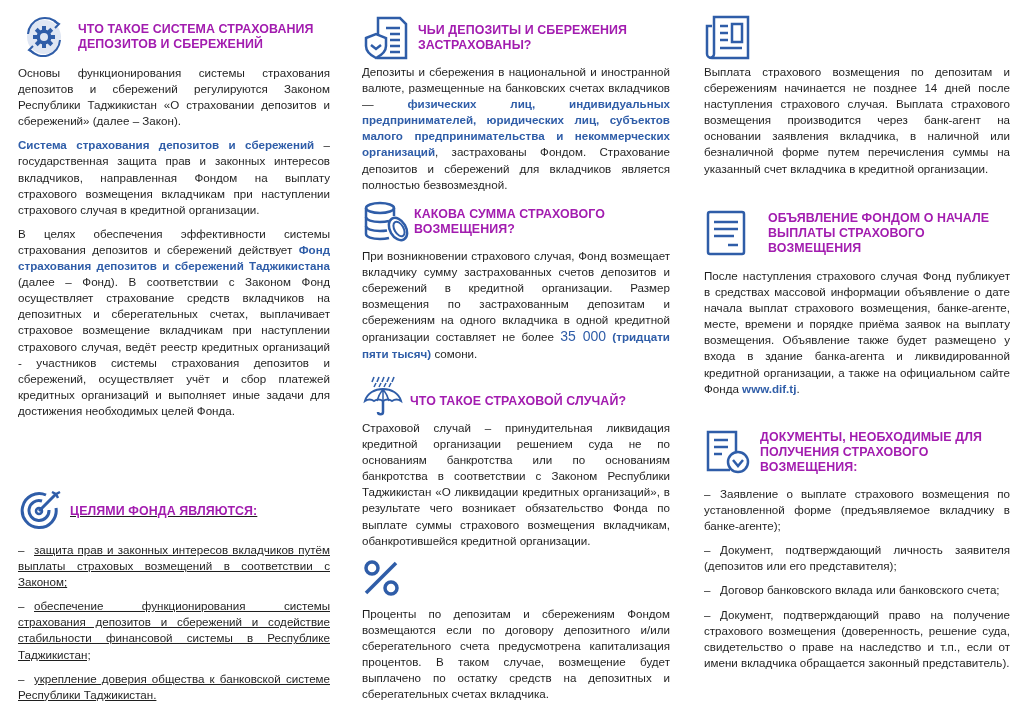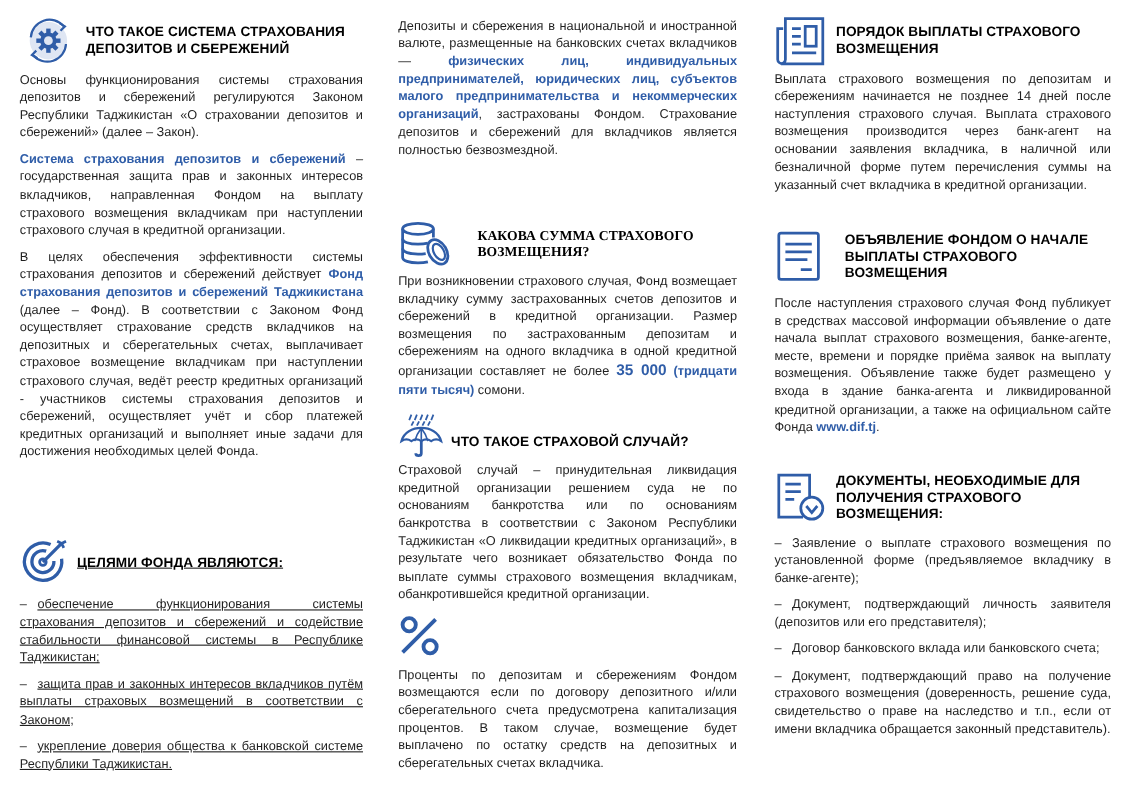--- a/index.html
+++ b/index.html
@@ -5,25 +5,25 @@
   * { box-sizing: border-box; margin: 0; padding: 0; }
   html, body { width: 1024px; height: 724px; background: #ffffff; overflow: hidden; }
   body { font-family: "Liberation Sans", "DejaVu Sans", sans-serif; color: #1f1f1f; position: relative; }
   .col { position: absolute; top: 0; }
   .col1 { left: 18px; width: 312px; }
   .col2 { left: 362px; width: 308px; }
   .col3 { left: 704px; width: 306px; }
   .section { position: absolute; left: 0; width: 100%; }
   .head { display: flex; align-items: center; }
   .icon { flex: 0 0 auto; display: block; }
-  .title { color: #000000; font-weight: bold; font-size: 12.4px; line-height: 15px; text-transform: uppercase; letter-spacing: 0.1px; }
+  .title { color: #a21caf; font-weight: bold; font-size: 12.4px; line-height: 15px; text-transform: uppercase; letter-spacing: 0.1px; }
   .body { font-size: 11.6px; line-height: 16.1px; text-align: justify; margin-top: 4px; }
   .body p { margin-bottom: 8px; }
   .accent { color: #2f5da8; font-weight: bold; }
-  .big { color: #2f5da8; font-weight: bold; font-size: 14px; }
+  .big { color: #2f5da8; font-weight: normal; font-size: 14px; }
   .list p { margin-bottom: 8px; }
   .list .dash { display: inline-block; width: 16px; }
 </style>
 </head>
 <body>
 
 <div class="col col1">
   <div class="section" style="top:12px;">
     <div class="head">
       <svg class="icon" width="52" height="50" viewBox="0 0 52 50">
@@ -59,46 +59,59 @@
       <svg class="icon" width="48" height="46" viewBox="0 0 48 46">
         <path d="M38 20 A17 17 0 1 1 28 7" fill="none" stroke="#2f5da8" stroke-width="3"></path>
         <path d="M31 22 A10 10 0 1 1 24 13" fill="none" stroke="#2f5da8" stroke-width="3"></path>
         <circle cx="21" cy="23" r="3" fill="none" stroke="#2f5da8" stroke-width="2.5"></circle>
         <line x1="21" y1="23" x2="38" y2="6" stroke="#2f5da8" stroke-width="3"></line>
         <path d="M34 4 L38 6 L42 4 M38 6 L40 10" fill="none" stroke="#2f5da8" stroke-width="2.5"></path>
       </svg>
       <div class="title" style="margin-left:4px;">Целями фонда являются:</div>
     </div>
     <div class="body list" style="margin-top:8px;">
+      <p><span class="dash">–</span><span>защита прав и законных интересов вкладчиков путём выплаты страховых возмещений в соответствии с Законом;</span></p>
       <p><span class="dash">–</span><span>обеспечение функционирования системы страхования депозитов и сбережений и содействие стабильности финансовой системы в Республике Таджикистан;</span></p>
-      <p><span class="dash">–</span><span>защита прав и законных интересов вкладчиков путём выплаты страховых возмещений в соответствии с Законом;</span></p>
       <p><span class="dash">–</span><span>укрепление доверия общества к банковской системе Республики Таджикистан.</span></p>
     </div>
   </div>
 </div>
 
 <div class="col col2">
   <div class="section" style="top:14px;">
+    <div class="head">
+      <svg class="icon" width="48" height="48" viewBox="0 0 48 48">
+        <path d="M16 4 H38 L44 10 V44 H16 Z" fill="none" stroke="#2f5da8" stroke-width="2.5"></path>
+        <line x1="24" y1="14" x2="38" y2="14" stroke="#2f5da8" stroke-width="2.5"></line>
+        <line x1="28" y1="20" x2="38" y2="20" stroke="#2f5da8" stroke-width="2.5"></line>
+        <line x1="28" y1="26" x2="38" y2="26" stroke="#2f5da8" stroke-width="2.5"></line>
+        <line x1="28" y1="32" x2="38" y2="32" stroke="#2f5da8" stroke-width="2.5"></line>
+        <line x1="28" y1="38" x2="38" y2="38" stroke="#2f5da8" stroke-width="2.5"></line>
+        <path d="M4 24 L14 20 L24 24 V32 C24 38 18 42 14 44 C10 42 4 38 4 32 Z" fill="#ffffff" stroke="#2f5da8" stroke-width="2.5"></path>
+        <path d="M9 31 L14 35 L19 31" fill="none" stroke="#2f5da8" stroke-width="2.5"></path>
+      </svg>
+      <div class="title" style="margin-left:8px;">Чьи депозиты и сбережения застрахованы?</div>
+    </div>
     <div class="body" style="margin-top:2px;">
       <p><span>Депозиты и сбережения в национальной и иностранной валюте, размещенные на банковских счетах вкладчиков — </span><span class="accent">физических лиц, индивидуальных предпринимателей, юридических лиц, субъектов малого предпринимательства и некоммерческих организаций</span><span>, застрахованы Фондом. Страхование депозитов и сбережений для вкладчиков является полностью безвозмездной.</span></p>
     </div>
   </div>
 
   <div class="section" style="top:200px;">
     <div class="head">
       <svg class="icon" width="48" height="44" viewBox="0 0 48 44">
         <ellipse cx="18" cy="8" rx="14" ry="5" fill="none" stroke="#2f5da8" stroke-width="2.5"></ellipse>
         <path d="M4 8 V34 C4 37 10 39 18 39 C22 39 25 38.5 27 38" fill="none" stroke="#2f5da8" stroke-width="2.5"></path>
         <path d="M32 8 V16" fill="none" stroke="#2f5da8" stroke-width="2.5"></path>
         <path d="M4 17 C4 20 10 22 18 22 C22 22 25 21.5 27 21" fill="none" stroke="#2f5da8" stroke-width="2.5"></path>
         <path d="M4 26 C4 29 10 31 18 31 C21 31 23 30.8 25 30.5" fill="none" stroke="#2f5da8" stroke-width="2.5"></path>
         <ellipse cx="36" cy="29" rx="8" ry="12" transform="rotate(-30 36 29)" fill="#ffffff" stroke="#2f5da8" stroke-width="2.5"></ellipse>
         <ellipse cx="37" cy="29" rx="4.5" ry="8" transform="rotate(-30 37 29)" fill="none" stroke="#2f5da8" stroke-width="2"></ellipse>
       </svg>
-      <div class="title" style="margin-left:24px;font-family:Liberation Serif, serif;">Какова сумма страхового возмещения?</div>
+      <div class="title" style="margin-left:4px;">Какова сумма страхового возмещения?</div>
     </div>
     <div class="body" style="margin-top:4px;">
       <p><span>При возникновении страхового случая, Фонд возмещает вкладчику сумму застрахованных счетов депозитов и сбережений в кредитной организации. Размер возмещения по застрахованным депозитам и сбережениям на одного вкладчика в одной кредитной организации составляет не более </span><span class="big">35 000</span><span class="accent"> (тридцати пяти тысяч)</span><span> сомони.</span></p>
     </div>
   </div>
 
   <div class="section" style="top:373px;">
     <div class="head">
       <svg class="icon" width="44" height="44" viewBox="0 0 44 44">
         <g stroke="#2f5da8" stroke-width="1.6">
@@ -141,21 +154,20 @@
   <div class="section" style="top:14px;">
     <div class="head">
       <svg class="icon" width="48" height="46" viewBox="0 0 48 46">
         <path d="M8 12 H3 V40 C3 42 5 44 8 44 H44 V3 H10 V40 C10 42 8 44 6 44" fill="none" stroke="#2f5da8" stroke-width="2.5"></path>
         <line x1="16" y1="12" x2="24" y2="12" stroke="#2f5da8" stroke-width="2.5"></line>
         <line x1="16" y1="19" x2="24" y2="19" stroke="#2f5da8" stroke-width="2.5"></line>
         <line x1="16" y1="26" x2="24" y2="26" stroke="#2f5da8" stroke-width="2.5"></line>
         <rect x="28" y="10" width="10" height="18" fill="none" stroke="#2f5da8" stroke-width="2.5"></rect>
         <line x1="16" y1="34" x2="38" y2="34" stroke="#2f5da8" stroke-width="2.5"></line>
       </svg>
-      <div class="title" style="margin-left:8px;">Порядок выплаты страхового возмещения</div>
     </div>
     <div class="body" style="margin-top:4px;">
       <p>Выплата страхового возмещения по депозитам и сбережениям начинается не позднее 14 дней после наступления страхового случая. Выплата страхового возмещения производится через банк-агент на основании заявления вкладчика, в наличной или безналичной форме путем перечисления суммы на указанный счет вкладчика в кредитной организации.</p>
     </div>
   </div>
 
   <div class="section" style="top:208px;">
     <div class="head">
       <svg class="icon" width="48" height="50" viewBox="0 0 48 50">
         <rect x="4" y="4" width="36" height="42" rx="2" fill="none" stroke="#2f5da8" stroke-width="2.5"></rect>

